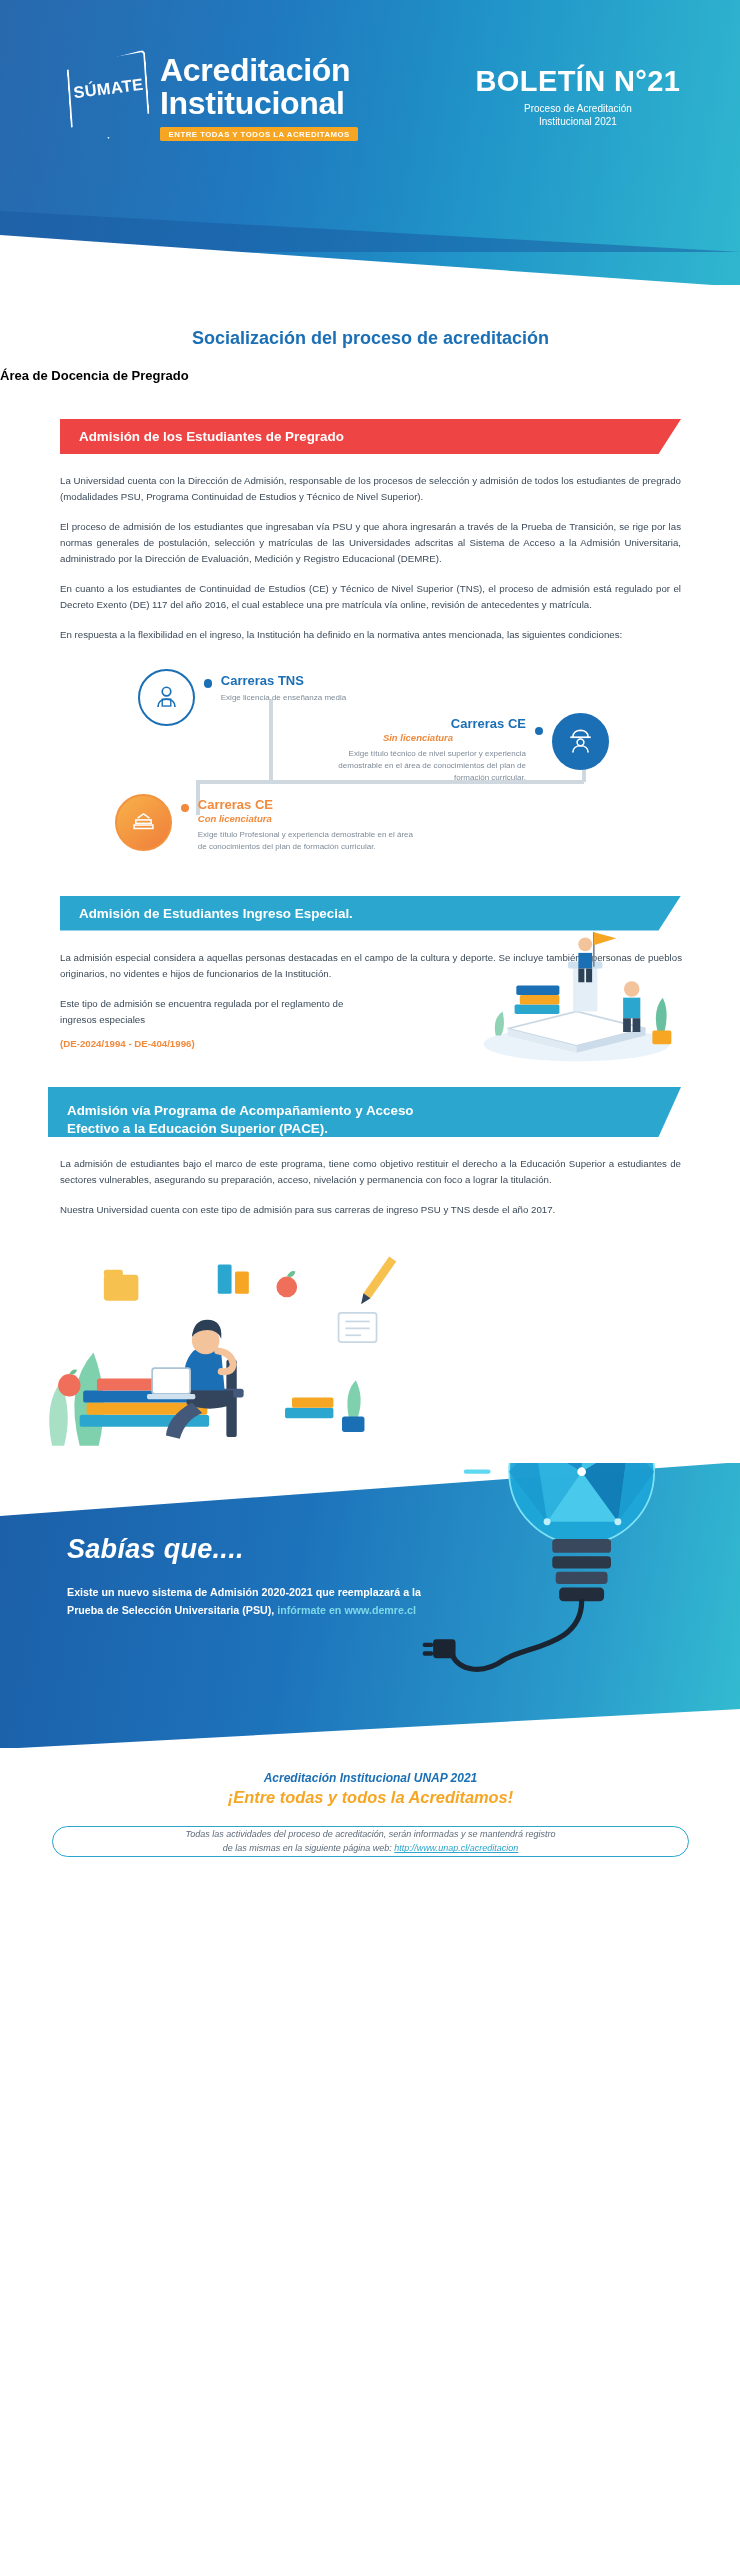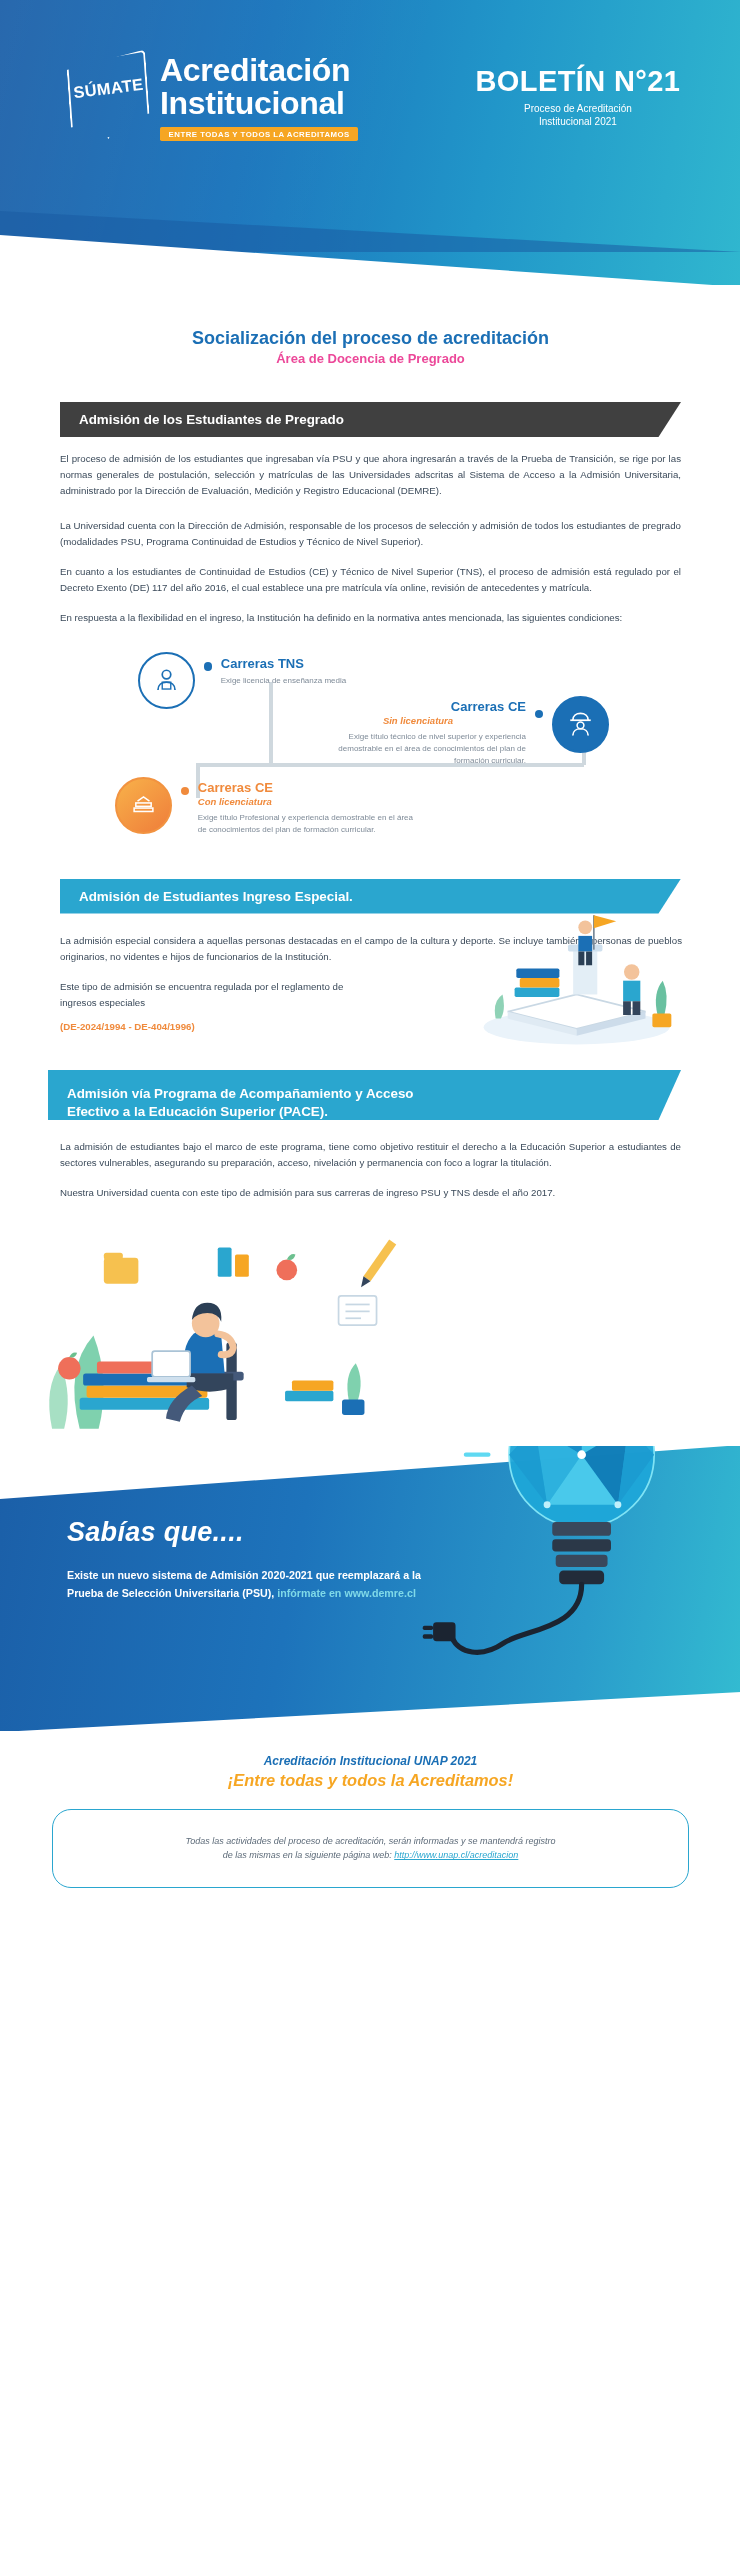--- a/index.html
+++ b/index.html
@@ -122,33 +122,33 @@
 
   
   .main-title {
     margin-top: 43px;
     text-align: center;
     color: #1b6fb5;
     font-size: 18px;
     font-weight: bold;
   }
   .main-sub {
-    margin-top: 2px;
-    text-align: center;
-    color: #ec4899;
+    margin-top: 19px;
+    text-align: left;
+    color: #000000;
     font-size: 13px;
     font-weight: bold;
   }
 
   
   .banner {
     position: relative;
     margin: 0 60px;
     height: 35px;
-    background: #404040;
+    background: #ef4444;
     color: #ffffff;
     display: flex;
     align-items: center;
     padding-left: 19px;
     font-size: 13.4px;
     font-weight: bold;
     clip-path: polygon(0 0, 100% 0, calc(100% - 22.5px) 100%, 0 100%);
   }
   .banner.two-line {
     height: 50px;
@@ -298,21 +298,21 @@
     margin-top: 3.5px;
     color: #f6a623;
     font-size: 16.4px;
     font-weight: bold;
     font-style: italic;
   }
   .footer-box {
     margin: 19px 52px 0 52px;
     border: 0.9px solid #2aa6cf;
     border-radius: 19px;
-    padding: 24px 26px;
+    padding: 0 26px;
     font-size: 9px;
     font-style: italic;
     color: #5d6b79;
     line-height: 1.6;
   }
   .footer-box a { color: #2aa6cf; text-decoration: underline; }
 </style>
 </head>
 <body>
 
@@ -346,22 +346,22 @@
     <div class="header-wedge-dark"></div>
     <div class="header-wedge-white"></div>
   </div>
 
   <div class="main-title">Socialización del proceso de acreditación</div>
   <div class="main-sub">Área de Docencia de Pregrado</div>
 
   <div style="height:36px"></div>
   <div class="banner">Admisión de los Estudiantes de Pregrado</div>
 
+  <div class="para first">La Universidad cuenta con la Dirección de Admisión, responsable de los procesos de selección y admisión de todos los estudiantes de pregrado (modalidades PSU, Programa Continuidad de Estudios y Técnico de Nivel Superior).</div>
   <div class="para">El proceso de admisión de los estudiantes que ingresaban vía PSU y que ahora ingresarán a través de la Prueba de Transición, se rige por las normas generales de postulación, selección y matrículas de las Universidades adscritas al Sistema de Acceso a la Admisión Universitaria, administrado por la Dirección de Evaluación, Medición y Registro Educacional (DEMRE).</div>
-  <div class="para first">La Universidad cuenta con la Dirección de Admisión, responsable de los procesos de selección y admisión de todos los estudiantes de pregrado (modalidades PSU, Programa Continuidad de Estudios y Técnico de Nivel Superior).</div>
   <div class="para">En cuanto a los estudiantes de Continuidad de Estudios (CE) y Técnico de Nivel Superior (TNS), el proceso de admisión está regulado por el Decreto Exento (DE) 117 del año 2016, el cual establece una pre matrícula vía online, revisión de antecedentes y matrícula.</div>
   <div class="para">En respuesta a la flexibilidad en el ingreso, la Institución ha definido en la normativa antes mencionada, las siguientes condiciones:</div>
 
   <div class="careers">
 
     <div class="conn" style="left:209px; top:33px; width:1.7px; height:83px; border-left-width:1.7px;"></div>
     <div class="conn" style="left:209px; top:114px; width:315px; height:1.7px; border-top-width:1.7px;"></div>
     <div class="conn" style="left:522px; top:73px; width:1.7px; height:43px; border-left-width:1.7px;"></div>
     <div class="conn" style="left:136px; top:114px; width:74px; height:1.7px; border-top-width:1.7px;"></div>
     <div class="conn" style="left:136px; top:114px; width:1.7px; height:35px; border-left-width:1.7px;"></div>

